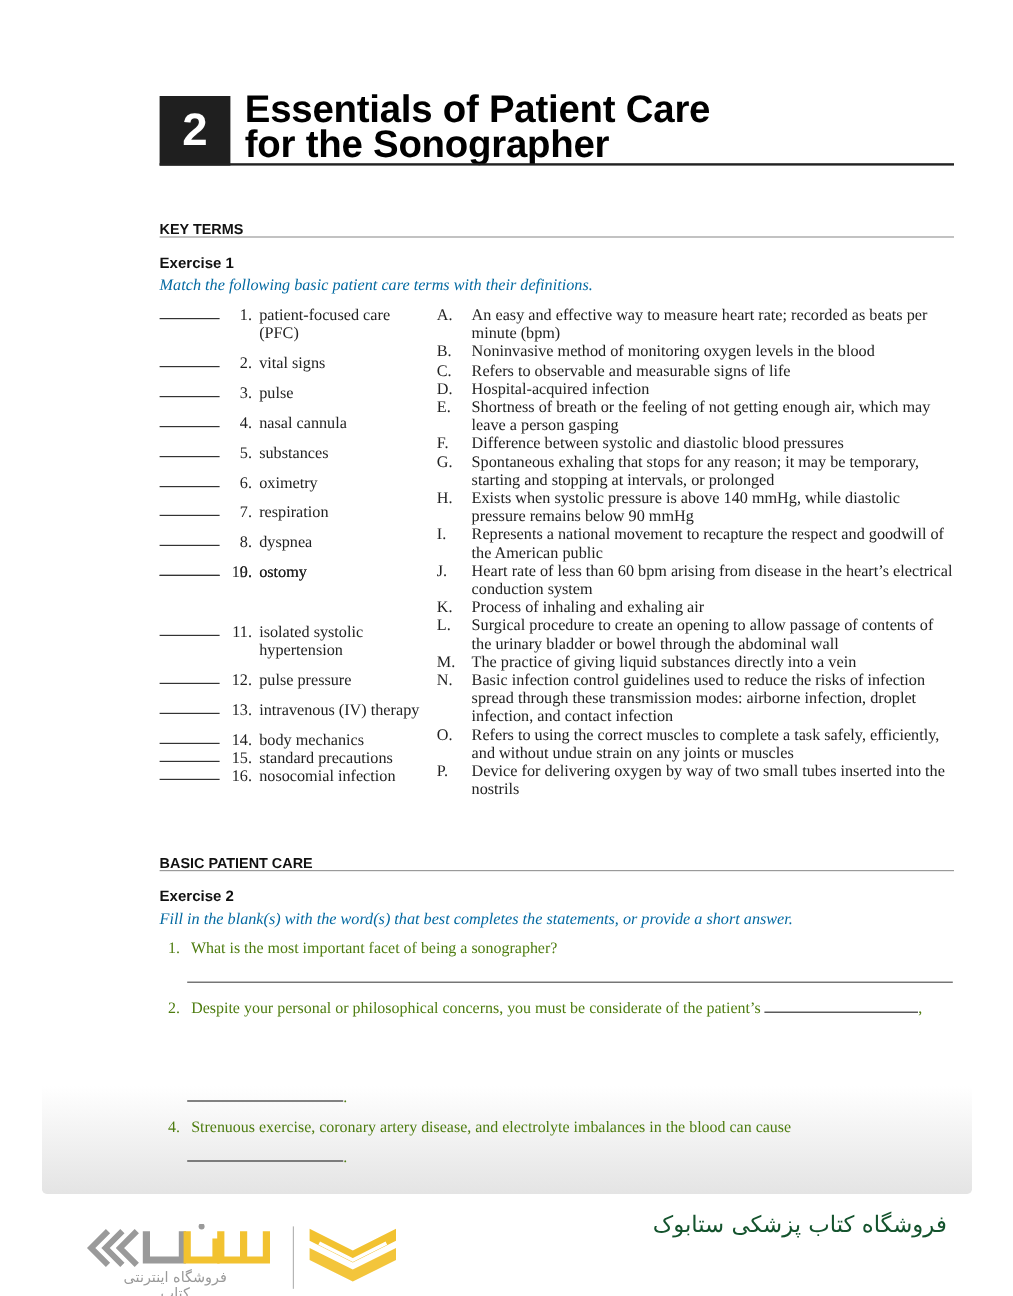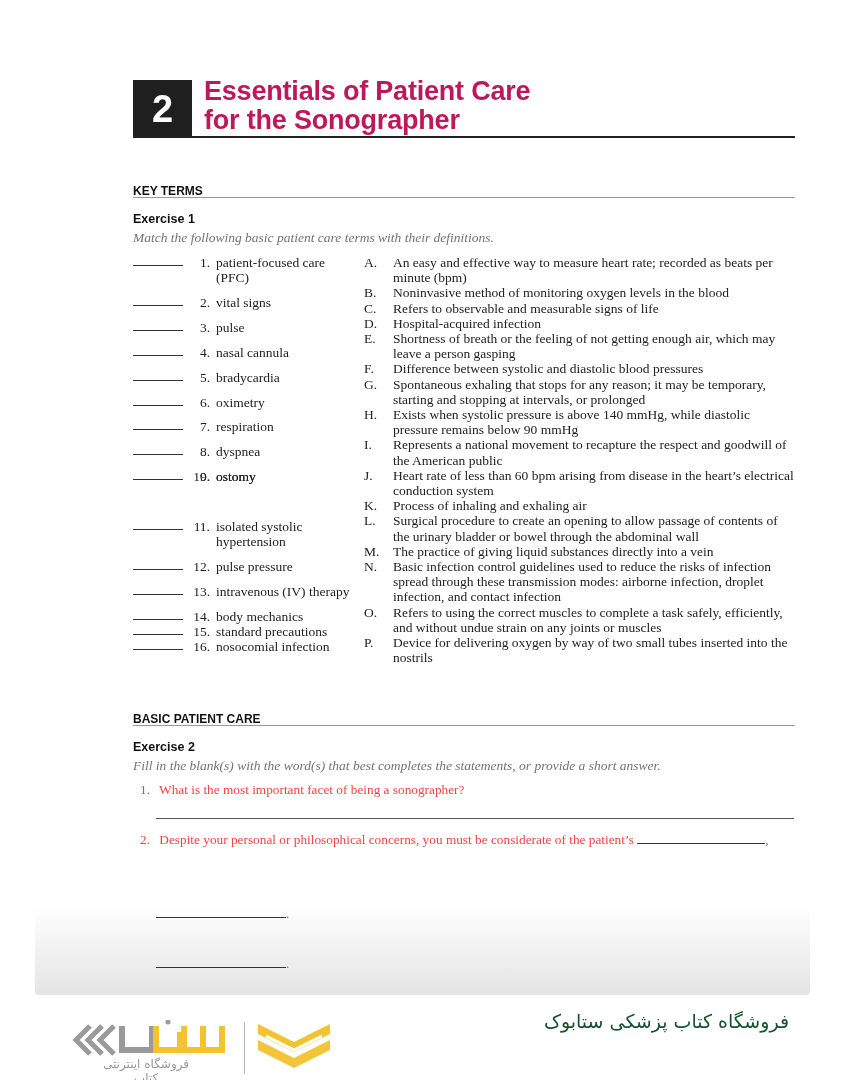--- a/index.html
+++ b/index.html
@@ -17,49 +17,49 @@
   
   .chapter-box {
     position: absolute; left: 133px; top: 80px; width: 59px; height: 58px;
     background: #1f1f1f; color: #fff;
     font-family: "Liberation Sans", sans-serif; font-weight: bold;
     font-size: 38px; line-height: 58px; text-align: center;
   }
   .chapter-title {
     position: absolute; left: 204px; top: 77px;
     font-family: "Liberation Sans", sans-serif; font-weight: bold;
-    font-size: 27px; line-height: 29px; color: #be185d; letter-spacing: -0.2px;
+    font-size: 32px; line-height: 29px; color: #000000; letter-spacing: -0.2px;
   }
   .chapter-rule { position: absolute; left: 133px; top: 136px; width: 662px; height: 2px; background: #222; }
 
   .section-head {
     position: absolute; left: 133px;
     font-family: "Liberation Sans", sans-serif; font-weight: bold; font-size: 12px; color: #111;
   }
   .section-rule { position: absolute; left: 133px; width: 662px; height: 1px; background: #9a9a9a; }
   .exercise-title {
     position: absolute; left: 133px;
     font-family: "Liberation Sans", sans-serif; font-weight: bold; font-size: 12.5px; color: #111;
   }
-  .instructions { position: absolute; left: 133px; font-style: italic; font-size: 13.5px; color: #737373; }
+  .instructions { position: absolute; left: 133px; font-style: italic; font-size: 13.5px; color: #0369a1; }
 
   
   .term { position: absolute; left: 133px; font-size: 13.5px; line-height: 15px; color: #222; display: flex; }
   .term .blank { width: 50px; border-bottom: 1px solid #333; height: 10px; margin-right: 4px; flex-shrink: 0; }
   .term .num { width: 23px; text-align: right; margin-right: 6px; flex-shrink: 0; }
   .term .text { width: 140px; }
 
   
   .defs { position: absolute; left: 364px; top: 255px; width: 432px; font-size: 13.5px; line-height: 15.2px; color: #222; }
   .def { display: flex; }
   .def .letter { width: 29px; flex-shrink: 0; }
   .def .dtext { flex: 1; }
 
   
-  .q { position: absolute; left: 140px; font-size: 13.3px; color: #ef4444; white-space: nowrap; }
+  .q { position: absolute; left: 140px; font-size: 13.3px; color: #4d7c0f; white-space: nowrap; }
   .q .qn { display: inline-block; width: 16px; }
   .line { display: inline-block; border-bottom: 1px solid #333; height: 11px; vertical-align: baseline; }
   .full-line { position: absolute; left: 156px; width: 638px; height: 1px; background: #555; }
 
   
   .footer { position: absolute; left: 0; top: 1000px; width: 844px; height: 80px; background: #fff; }
 </style>
 </head>
 <body>
 
@@ -96,21 +96,21 @@
       <span class="text">pulse</span>
     </div>
   <div class="term" style="top:345px">
       <span class="blank"></span>
       <span class="num">4.</span>
       <span class="text">nasal cannula</span>
     </div>
   <div class="term" style="top:370px">
       <span class="blank"></span>
       <span class="num">5.</span>
-      <span class="text">bradycardia</span>
+      <span class="text">substances</span>
     </div>
   <div class="term" style="top:395px">
       <span class="blank"></span>
       <span class="num">6.</span>
       <span class="text">oximetry</span>
     </div>
   <div class="term" style="top:419px">
       <span class="blank"></span>
       <span class="num">7.</span>
       <span class="text">respiration</span>
@@ -242,20 +242,24 @@
   <div class="q" style="top:832px">
     <span class="qn">2.</span>
     <span>Despite your personal or philosophical concerns, you must be considerate of the patient’s</span>
     <span class="line" style="width:128px"></span>,
   </div>
 
   <div class="q" style="top:906px; left:156px">
     <span class="line" style="width:130px"></span>.
   </div>
 
+  <div class="q" style="top:931px">
+    <span class="qn">4.</span>
+    <span>Strenuous exercise, coronary artery disease, and electrolyte imbalances in the blood can cause</span>
+  </div>
   <div class="q" style="top:956px; left:156px">
     <span class="line" style="width:130px"></span>.
   </div>
 </div>
 
 <div class="footer">
   <svg style="position:absolute; left:72px; top:20px" width="160" height="40" viewBox="0 0 160 40">
     <path d="M18 6 L4 20 L18 34 M30 6 L16 20 L30 34 M42 6 L28 20 L42 34" stroke="#9a9a9a" stroke-width="5" fill="none"></path>
     <path d="M50 6 V30 H80 V6" stroke="#9a9a9a" stroke-width="6" fill="none"></path>
     <path d="M84 6 V30 H108 V12" stroke="#f2c230" stroke-width="6" fill="none"></path>

